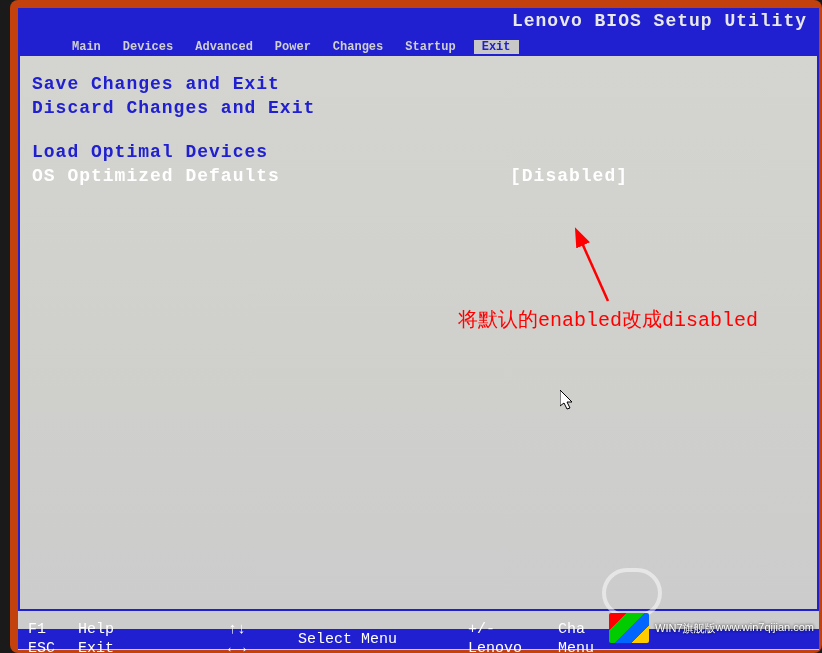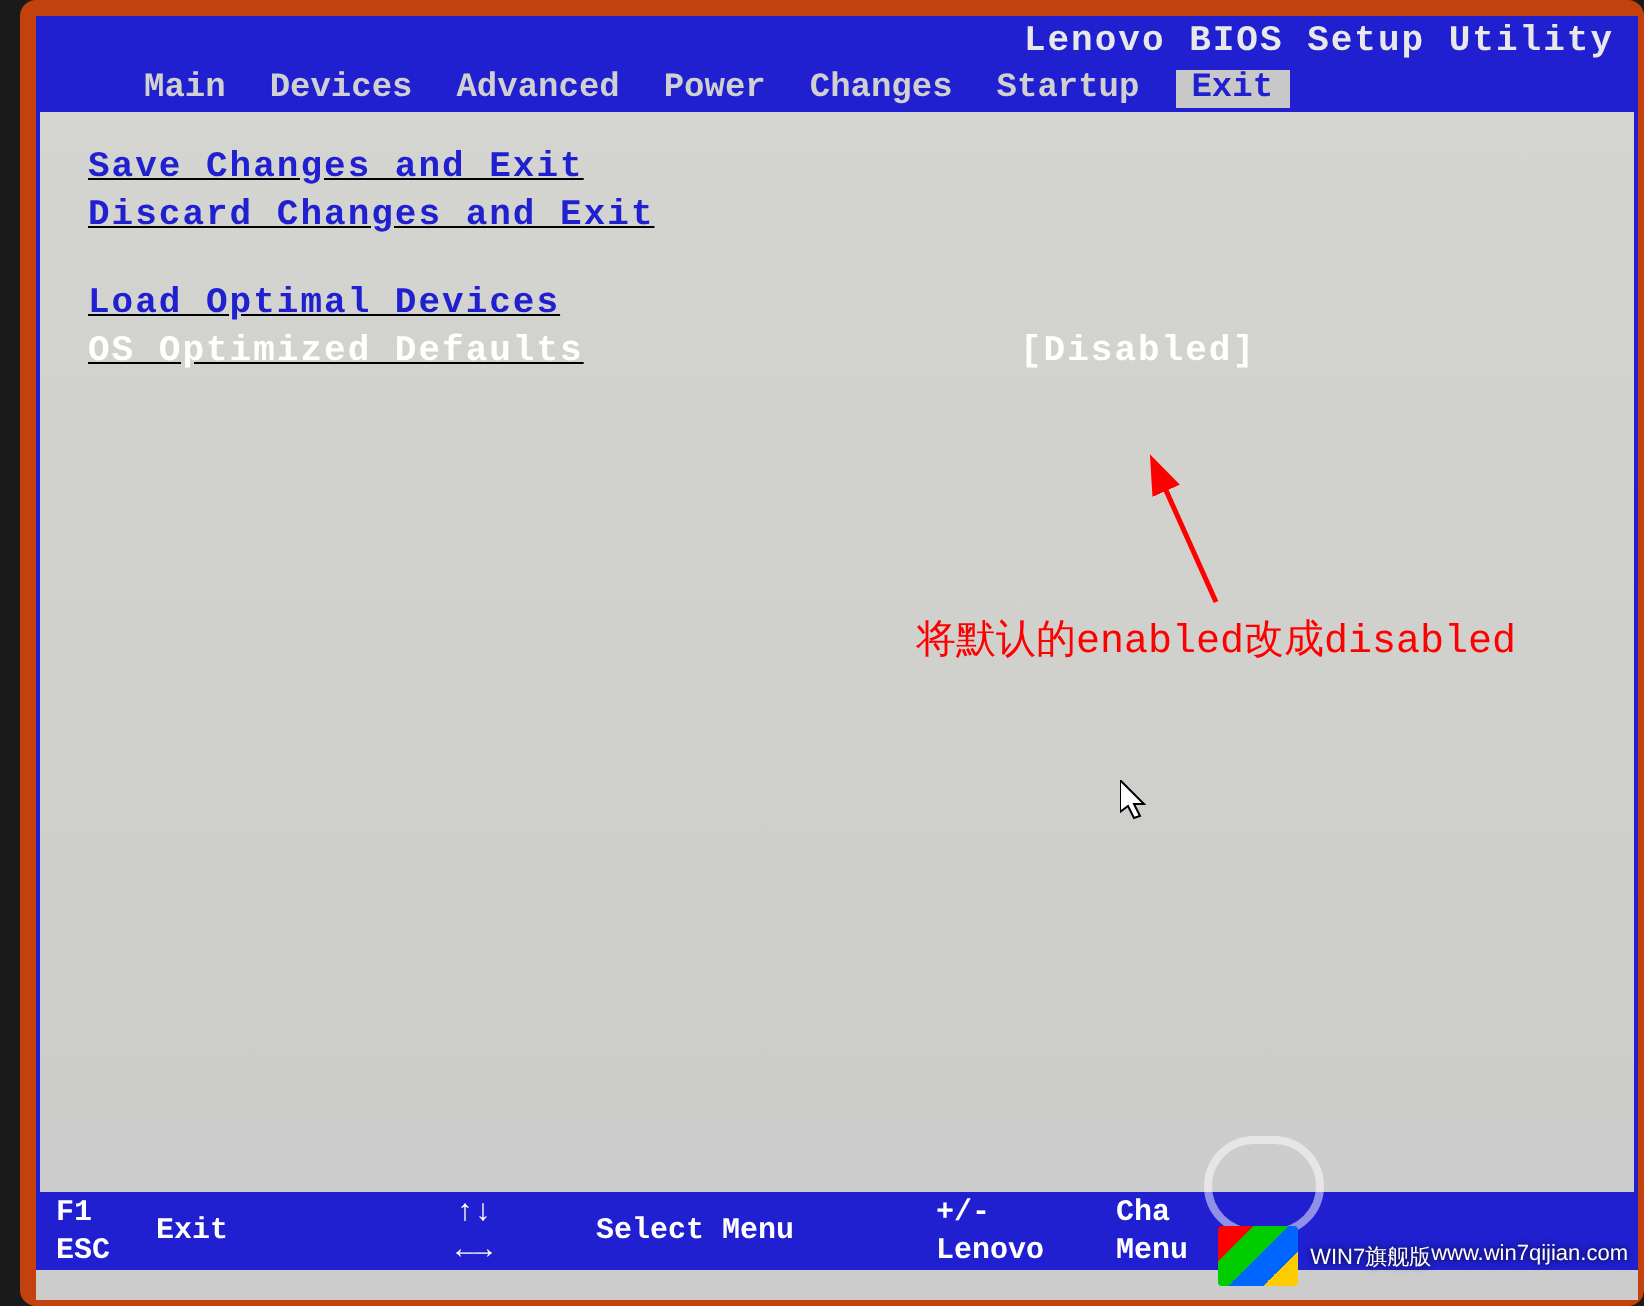--- a/index.html
+++ b/index.html
@@ -41,42 +41,41 @@
       font-size: 18px;
       letter-spacing: 1px;
       color: #e8e8e8;
     }
     .menu-tabs {
       position: absolute;
       bottom: 2px;
       left: 50px;
       display: flex;
       gap: 14px;
-      font-size: 17px;
+      font-size: 12px;
       justify-content: flex-end;
     }
     .menu-tab {
       color: #d0d0d0;
       padding: 0 4px;
       cursor: pointer;
     }
     .menu-tab.active {
       background: #c8c8c8;
       color: #2020d0;
       padding: 0 8px;
     }
     .main-content {
       background: #cfcfce;
       height: 555px;
       border: 2px solid #2020d0;
       border-top: none;
       position: relative;
-      padding: 18px 24px;
+      padding: 18px 12px;
       background: linear-gradient(180deg, #d4d4d0 0%, #d0d0cc 50%, #cccccc 100%);
-      text-decoration: underline;
     }
     .option-row {
       font-size: 18px;
       font-weight: bold;
       letter-spacing: 1px;
       margin-bottom: 4px;
       display: flex;
     }
     .option-label {
       color: #2020d0;
@@ -106,30 +105,30 @@
       font-size: 20px;
       font-family: SimSun, 'Courier New', monospace;
     }
     .cursor {
       position: absolute;
       top: 334px;
       left: 540px;
     }
     .footer-bar {
       position: absolute;
-      bottom: 15px;
+      bottom: 1px;
       left: 0;
       right: 0;
       background: #2020d0;
       color: #ffffff;
-      height: 39px;
+      height: 20px;
       display: flex;
       align-items: center;
       font-size: 15px;
-      font-weight: bold;
+      font-weight: normal;
       padding: 0 10px;
     }
     .footer-col {
       display: flex;
       flex-direction: column;
       gap: 2px;
     }
     .fc1 { width: 50px; }
     .fc2 { width: 150px; }
     .fc3 { width: 70px; }
@@ -219,20 +218,21 @@
         <path d="M0,0 L0,16 L4,13 L7,19 L10,18 L7,12 L12,12 Z" fill="#ffffff" stroke="#000000" stroke-width="1"></path>
       </svg>
     </div>
 
     <div class="footer-bar">
       <div class="footer-col fc1">
         <span>F1</span>
         <span>ESC</span>
       </div>
       <div class="footer-col fc2">
+        <span>Help</span>
         <span>Exit</span>
       </div>
       <div class="footer-col fc3">
         <span>↑↓</span>
         <span>←→</span>
       </div>
       <div class="footer-col fc4">
         <span>Select Menu</span>
       </div>
       <div class="footer-col fc5">

